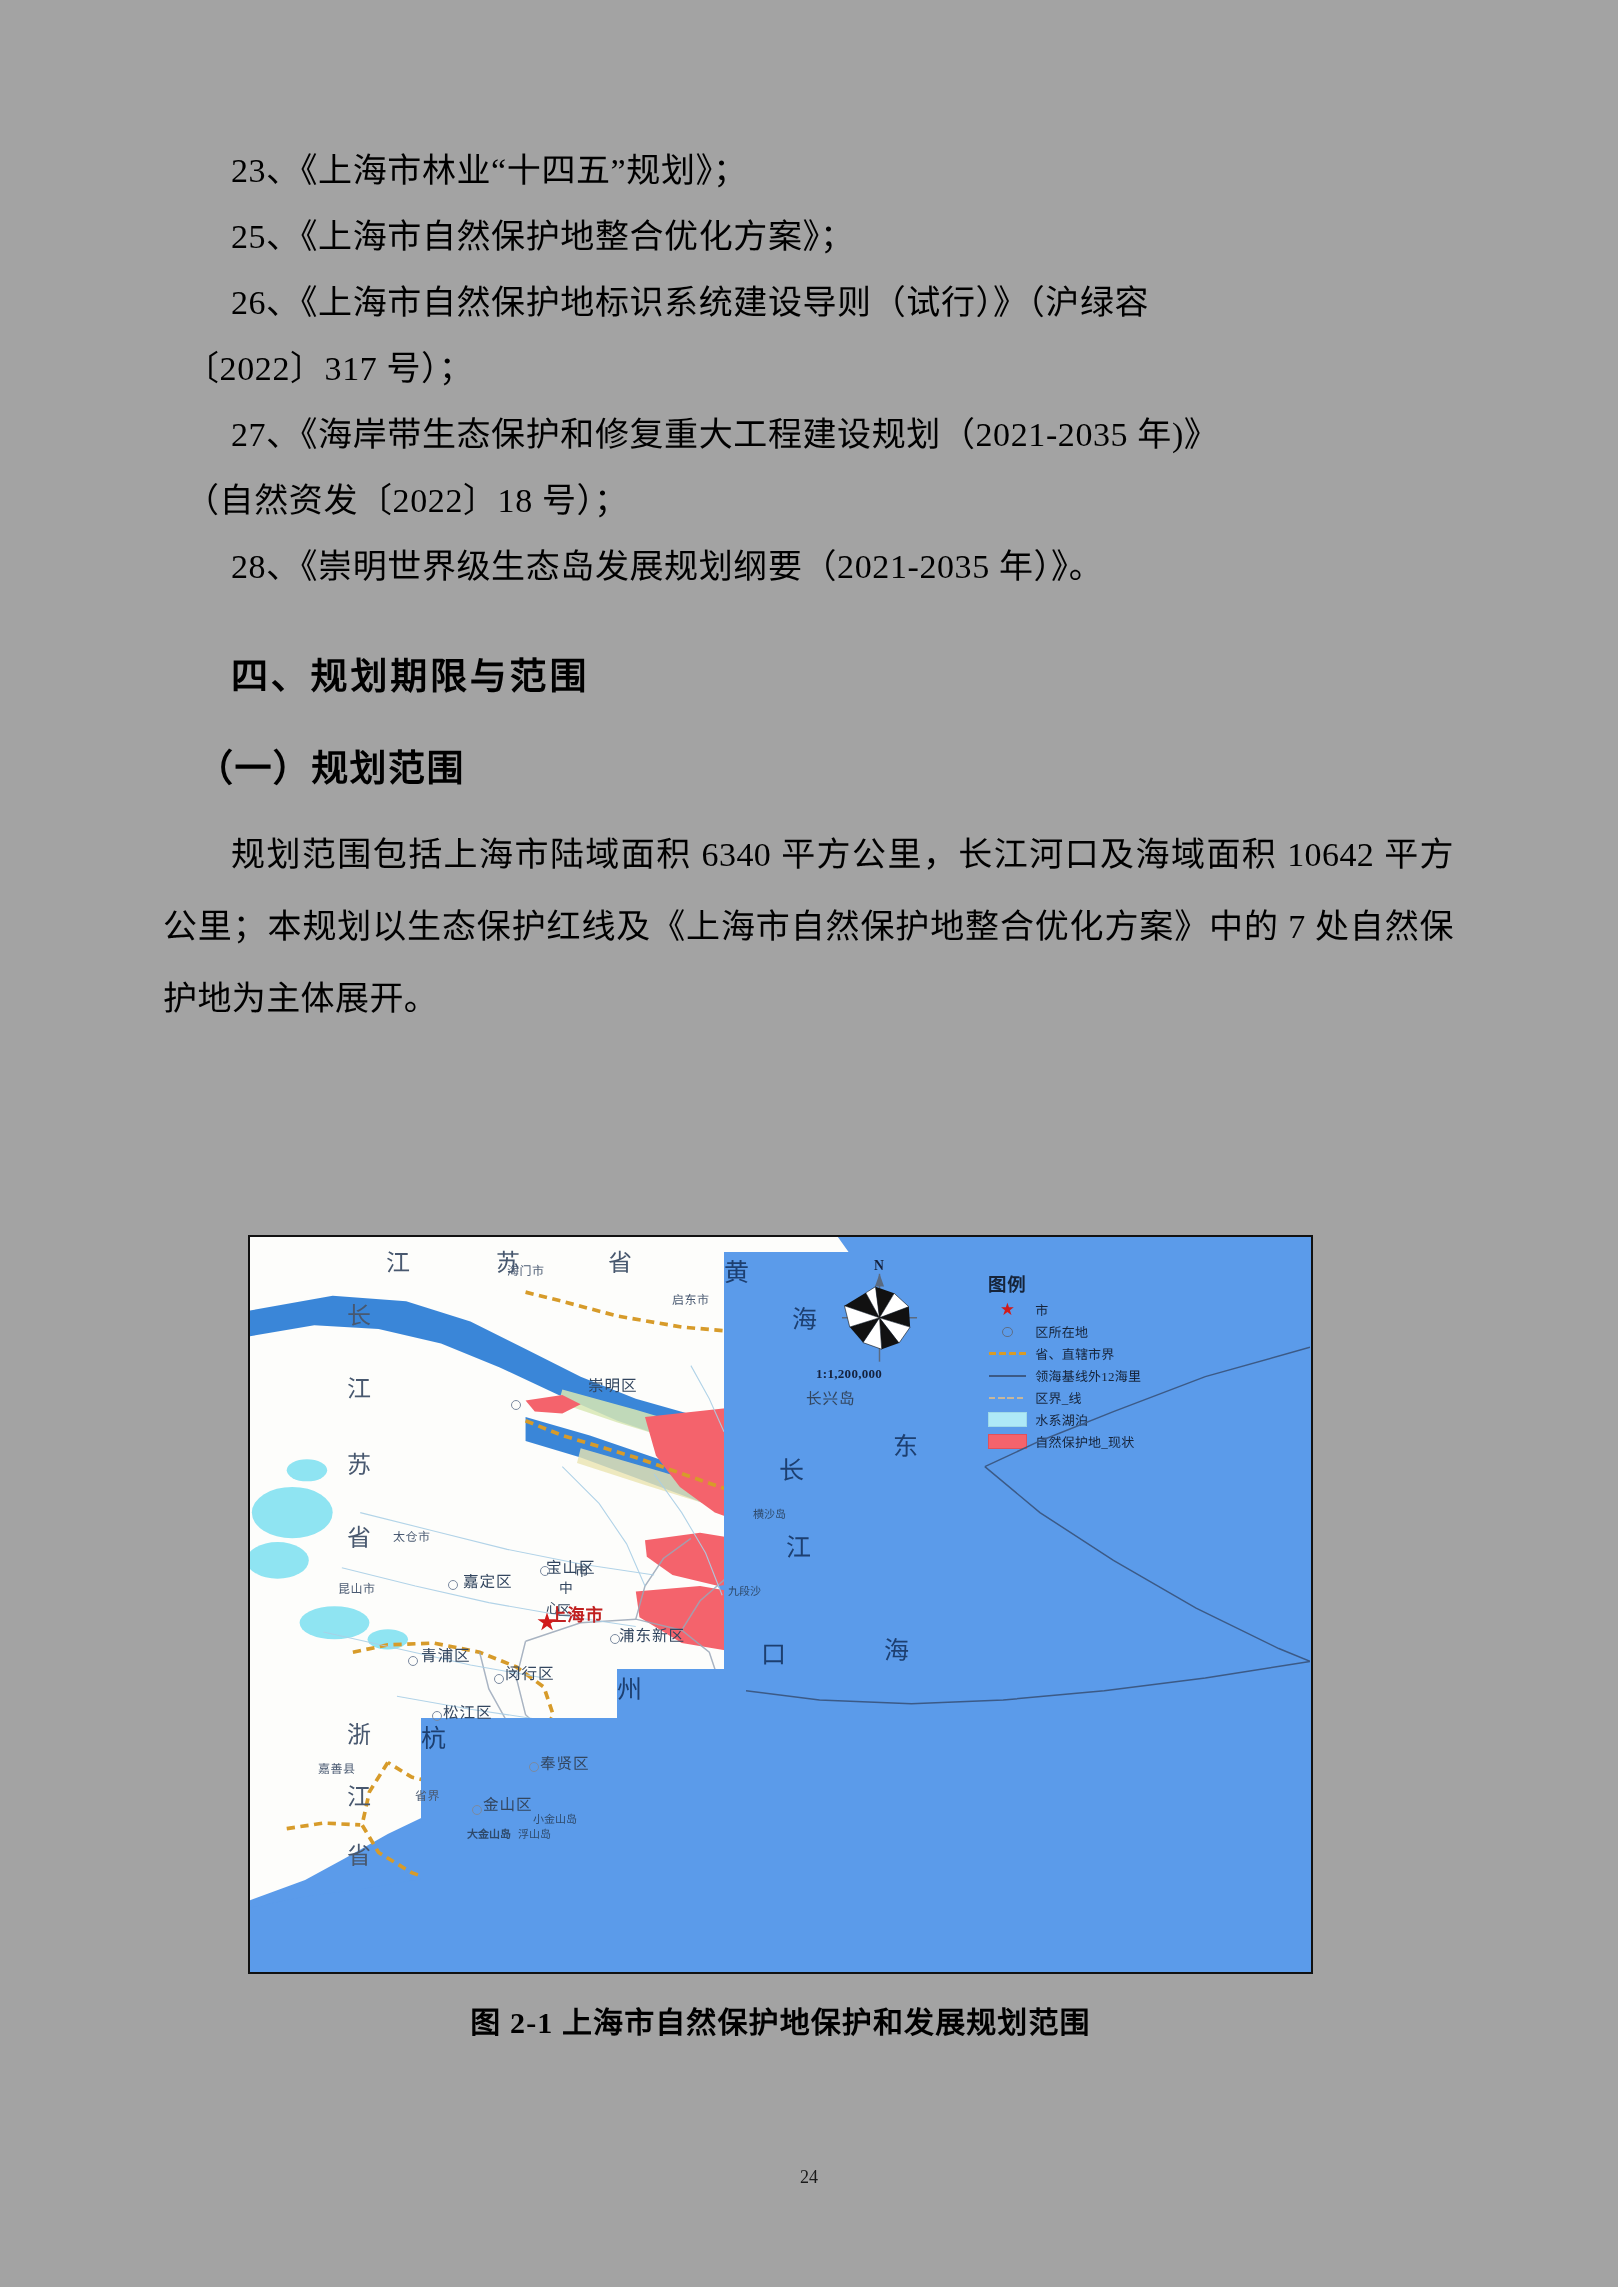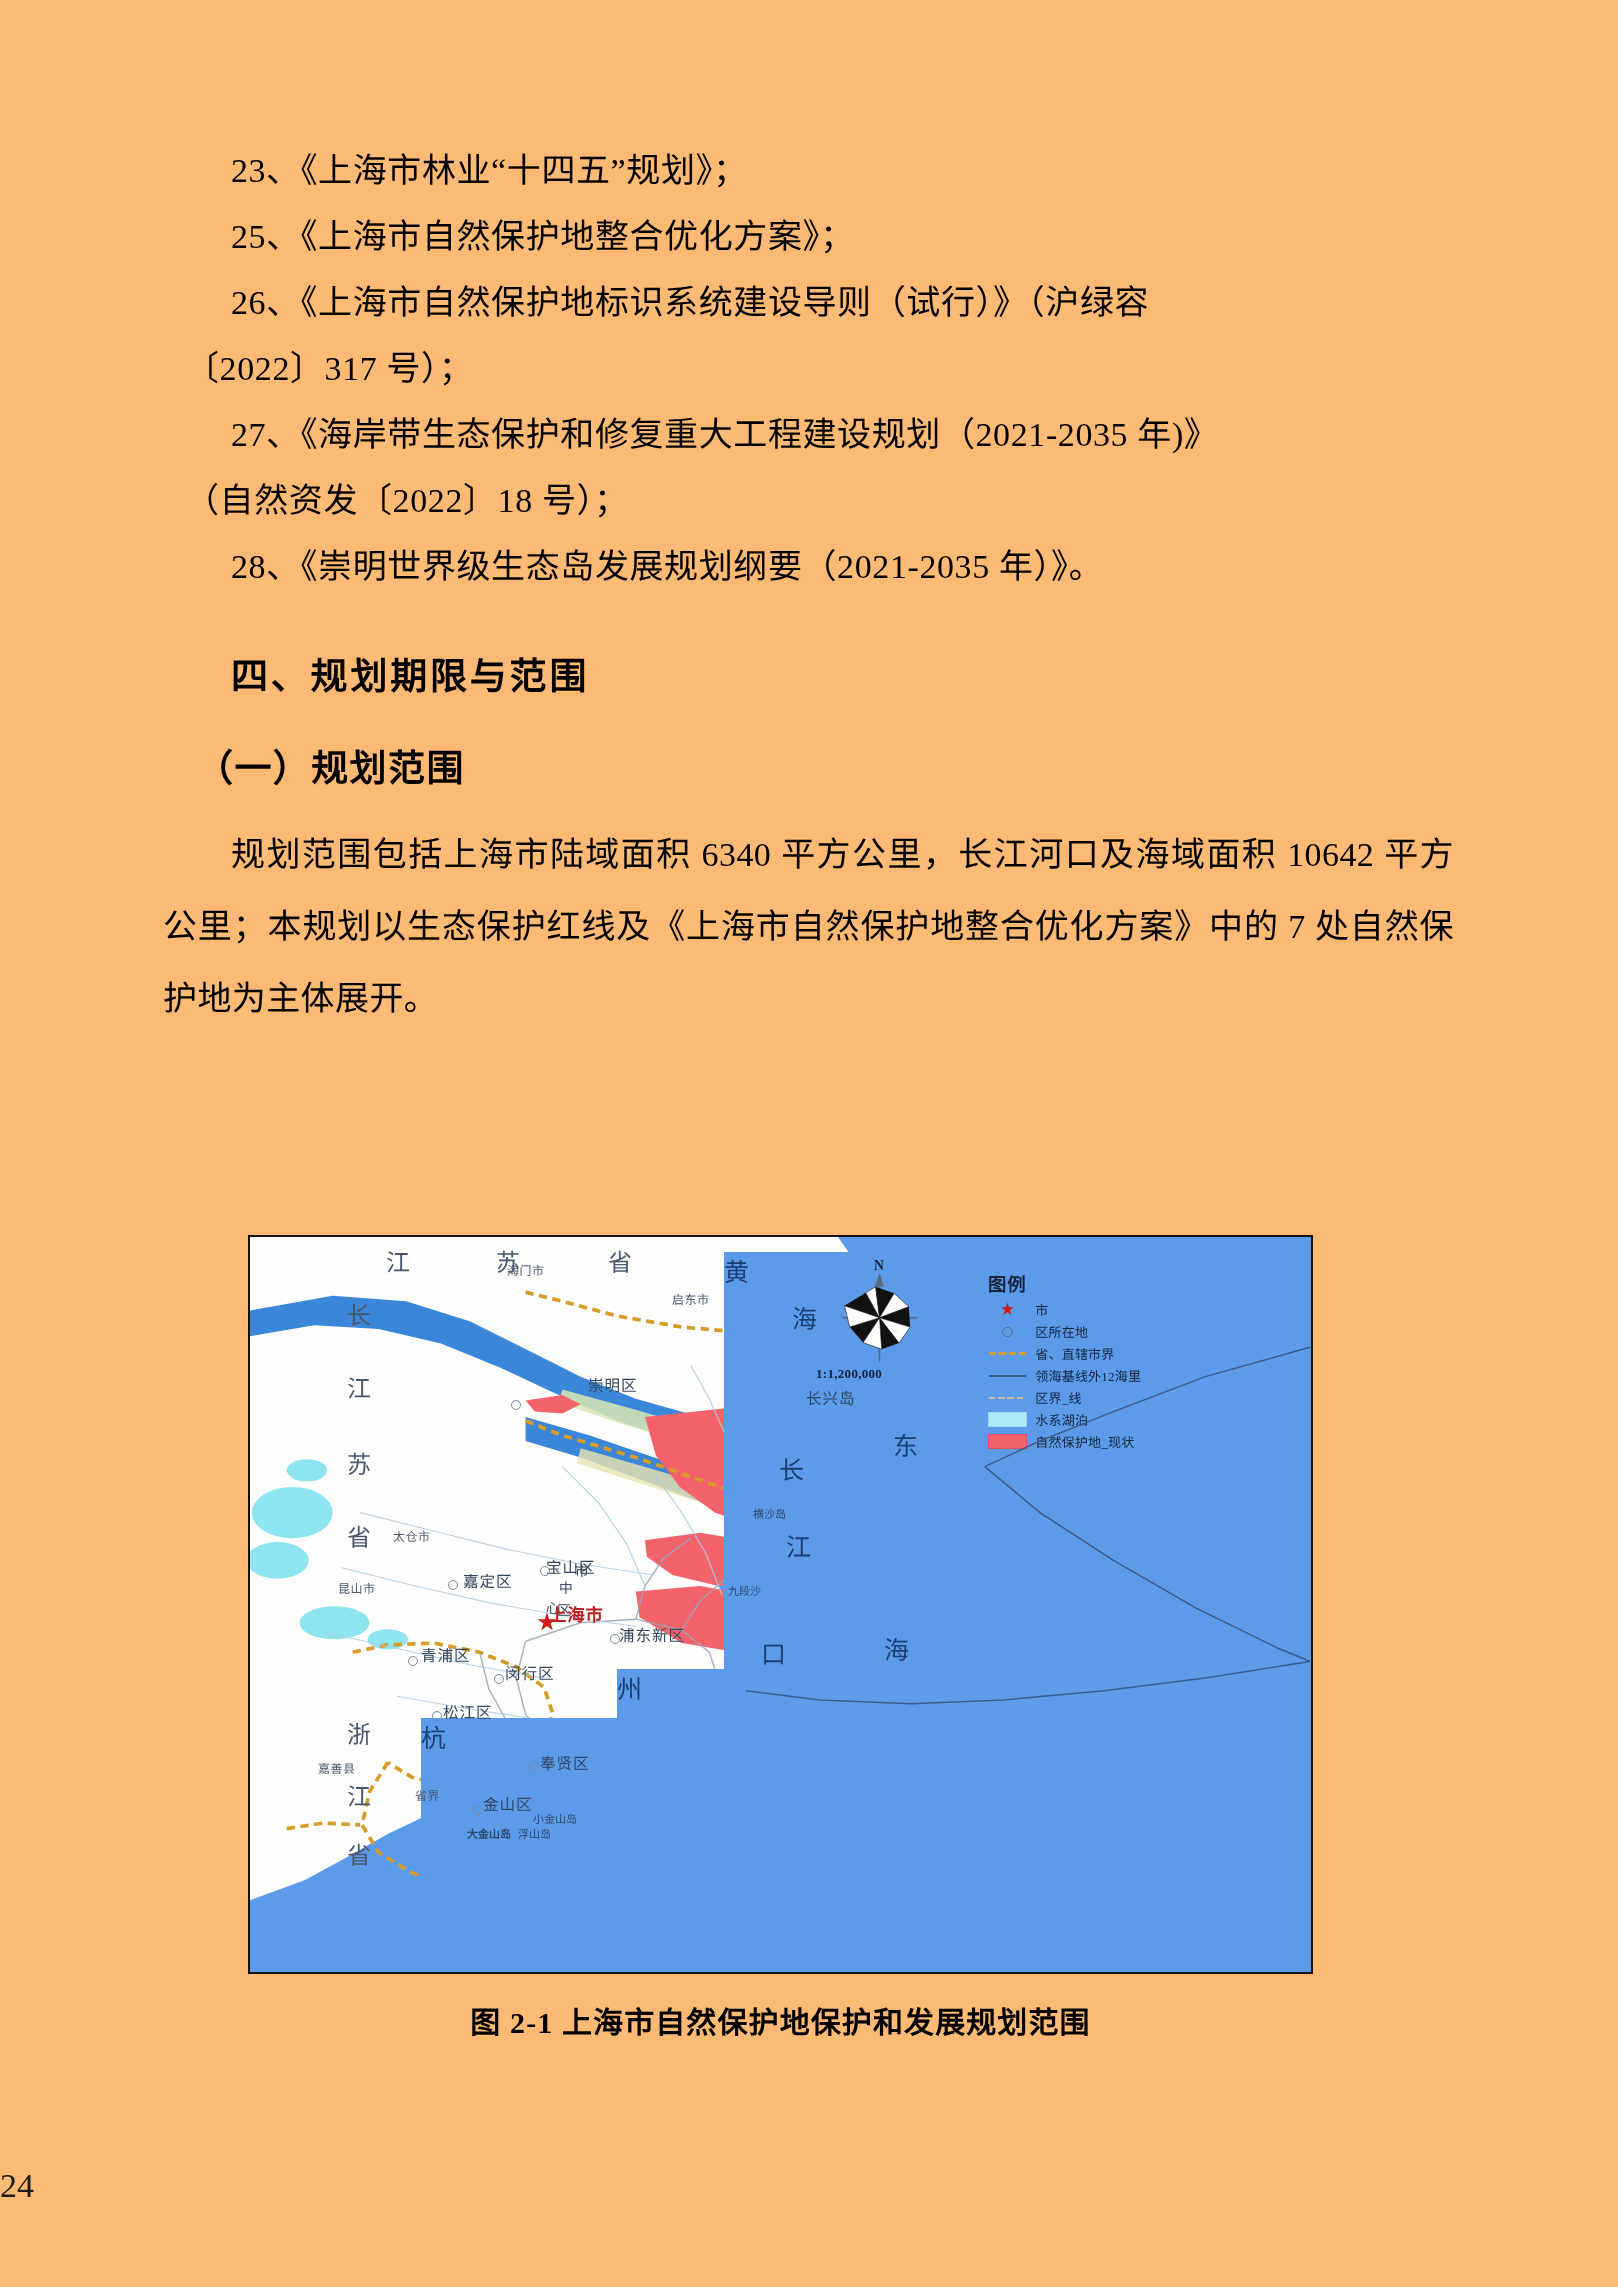--- a/index.html
+++ b/index.html
@@ -12,21 +12,21 @@
     height: 2288px;
     position: relative;
     font-family: "Liberation Serif", "DejaVu Serif", serif;
     color: #000000;
     overflow: hidden;
   }
 
   .page {
     position: absolute;
     inset: 0;
-    background: #fdba74;
+    background: #a3a3a3;
   }
 
   .content {
     position: absolute;
     left: 163px;
     top: 138px;
     width: 1291px;
   }
 
   
@@ -147,22 +147,22 @@
   .sym-star { color:#d11a1a; font-size:13.8px; line-height:13.8px; }
   .sym-ring { width:8.3px;height:8.3px;border-radius:50%;border:1.8px solid #5e6e86; }
   .sym-dash-orange { width:37px;height:2.8px;background:repeating-linear-gradient(90deg,#d79b2a 0 7.3px,transparent 7.3px 10px); }
   .sym-line-blue   { width:37px;height:1.8px;background:#3c5a86; }
   .sym-dash-pale   { width:37px;height:1.8px;background:repeating-linear-gradient(90deg,#c8b79a 0 6.4px,transparent 6.4px 9.2px); }
   .sym-box-cyan    { width:37px;height:13px;background:#aee9f7;border:0.9px solid #9fd9e8; }
   .sym-box-red     { width:37px;height:13px;background:#f4636c;border:0.9px solid #e0515b; }
 
   
   .page-num {
-    position:absolute; left:0; right:0; top:2167px; text-align:left;
-    font-size:34px; color:#1a1a1a;
+    position:absolute; left:0; right:0; top:2167px; text-align:center;
+    font-size:18px; color:#1a1a1a;
     font-family:"Liberation Serif","DejaVu Serif",serif;
   }
 </style>
 </head>
 <body>
 
 <div class="page">
 
   <div class="content">
 

